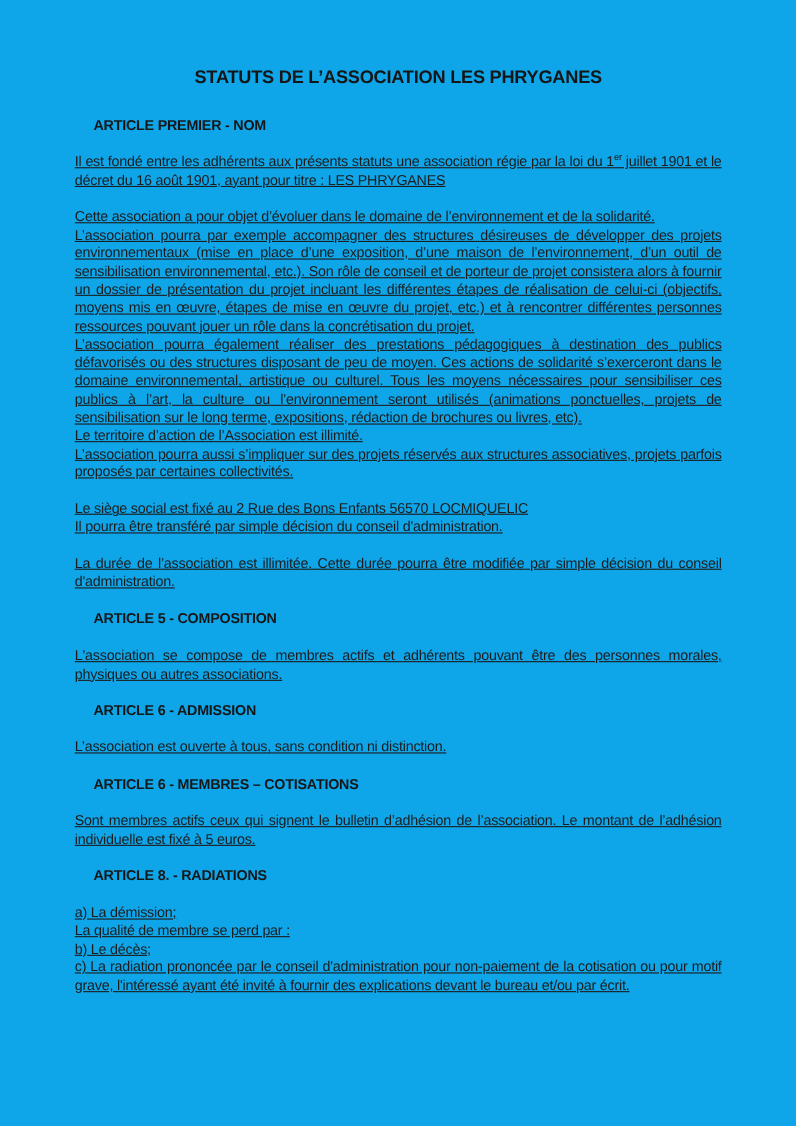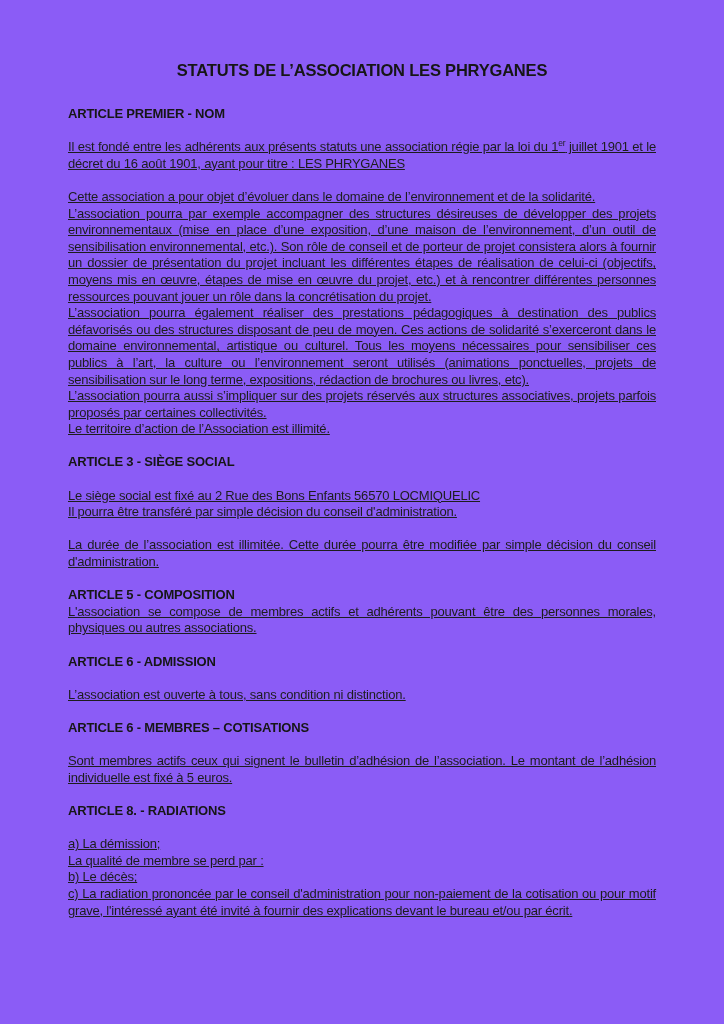--- a/index.html
+++ b/index.html
@@ -6,21 +6,21 @@
     margin: 0;
     padding: 0;
     background: #ffffff;
   }
   .page {
     position: relative;
     width: 724px;
     min-height: 1024px;
     box-sizing: border-box;
     margin: 0 auto;
-    background: #8b5cf6;
+    background: #0ea5e9;
     padding: 60px 68px 40px 68px;
     font-family: "Liberation Sans", sans-serif;
     font-size: 13px;
     line-height: 16.6px;
     letter-spacing: -0.2px;
     color: #1d1d1d;
   }
   .doc-title {
     margin: 0 0 26px 0;
     text-align: center;
@@ -29,21 +29,21 @@
     line-height: 20px;
     color: #161616;
   }
   .section {
     margin-top: 16.6px;
   }
   .section:first-of-type {
     margin-top: 0;
   }
   .article-heading {
-    margin: 0;
+    margin: 17px;
     font-size: 13px;
     font-weight: bold;
     line-height: 16.6px;
     color: #161616;
   }
   .article-heading.gap-after {
     margin-bottom: 16.6px;
   }
   .body-text p {
     margin: 0;
@@ -68,27 +68,26 @@
     <div class="body-text">
       <p><span>Il est fondé entre les adhérents aux présents statuts une association régie par la loi du 1</span><sup class="ordinal">er</sup><span> juillet 1901 et le décret du 16 août 1901, ayant pour titre : LES PHRYGANES</span></p>
     </div>
   </div>
 
   <div class="section">
     <div class="body-text">
       <p>Cette association a pour objet d’évoluer dans le domaine de l’environnement et de la solidarité.</p>
       <p>L’association pourra par exemple accompagner des structures désireuses de développer des projets environnementaux (mise en place d’une exposition, d’une maison de l’environnement, d’un outil de sensibilisation environnemental, etc.). Son rôle de conseil et de porteur de projet consistera alors à fournir un dossier de présentation du projet incluant les différentes étapes de réalisation de celui-ci (objectifs, moyens mis en œuvre, étapes de mise en œuvre du projet, etc.) et à rencontrer différentes personnes ressources pouvant jouer un rôle dans la concrétisation du projet.</p>
       <p>L’association pourra également réaliser des prestations pédagogiques à destination des publics défavorisés ou des structures disposant de peu de moyen. Ces actions de solidarité s’exerceront dans le domaine environnemental, artistique ou culturel. Tous les moyens nécessaires pour sensibiliser ces publics à l’art, la culture ou l’environnement seront utilisés (animations ponctuelles, projets de sensibilisation sur le long terme, expositions, rédaction de brochures ou livres, etc).</p>
+      <p>Le territoire d’action de l’Association est illimité.</p>
       <p>L’association pourra aussi s’impliquer sur des projets réservés aux structures associatives, projets parfois proposés par certaines collectivités.</p>
-      <p>Le territoire d’action de l’Association est illimité.</p>
     </div>
   </div>
 
   <div class="section">
-    <h2 class="article-heading gap-after">ARTICLE 3 - SIÈGE SOCIAL</h2>
     <div class="body-text">
       <p>Le siège social est fixé au 2 Rue des Bons Enfants 56570 LOCMIQUELIC</p>
       <p>Il pourra être transféré par simple décision du conseil d'administration.</p>
     </div>
   </div>
 
   <div class="section">
     <div class="body-text">
       <p>La durée de l’association est illimitée. Cette durée pourra être modifiée par simple décision du conseil d'administration.</p>
     </div>

